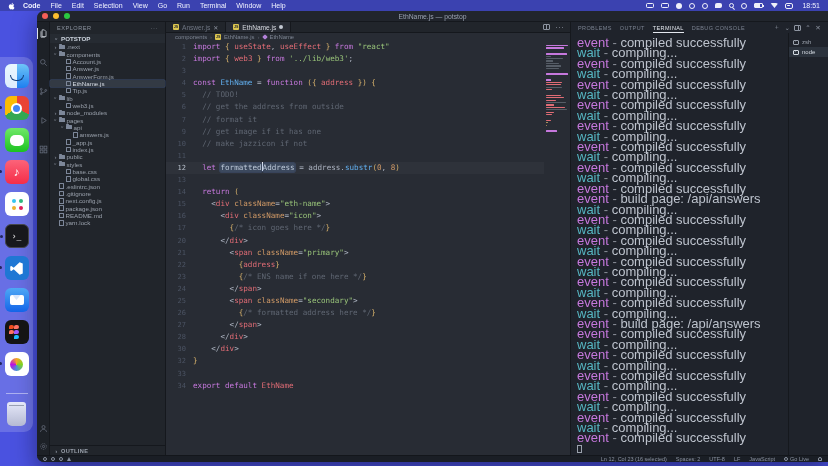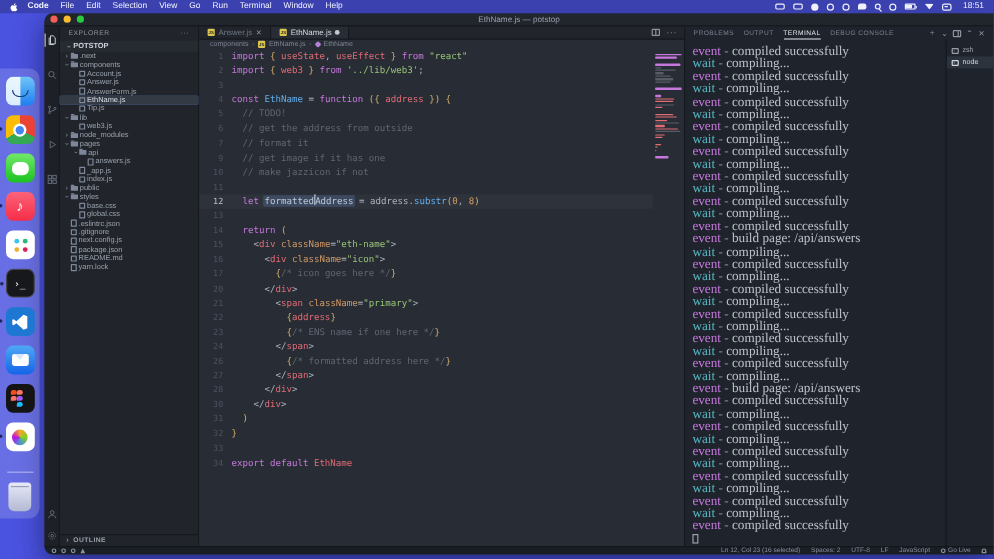--- a/index.html
+++ b/index.html
@@ -125,21 +125,21 @@
   .mm{height:1.3px;margin-bottom:1.1px;border-radius:.5px}
   .mme{height:2.4px}
 
   
   #panel{width:258px;background:#1f232b;border-left:1px solid #15181d;display:flex;flex-direction:column;flex:0 0 auto;min-width:0}
   #panel-header{height:11px;display:flex;align-items:center;padding:0 7px;gap:8px;font-size:5.5px;letter-spacing:.4px;color:#7a8290;flex:0 0 auto}
   .ptab{height:100%;display:flex;align-items:center}
   .ptab.active{color:#e3e7ee;box-shadow:inset 0 -1px 0 #e3e7ee}
   #panel-actions{margin-left:auto;display:flex;align-items:center;gap:4px;color:#8d94a0;font-size:6.5px}
   #panel-body{flex:1;display:flex;min-height:0}
-  #term{flex:1;padding:5px 0 0 6px;font-family:Liberation Serif, serif;font-size:11px;line-height:10.4px;overflow:hidden}
+  #term{flex:1;padding:5px 0 0 6px;font-family:Liberation Sans, sans-serif;font-size:13px;line-height:10.4px;overflow:hidden}
   .trml{white-space:pre}
   .t-event{color:#c678dd}.t-wait{color:#56b6c2}
   .t-sep{color:#8a8f98}.t-txt{color:#bdc3cd}
   #term-cursor{width:5px;height:8px;border:1px solid #9aa1ac;margin-top:1px}
   #term-list{width:40px;border-left:1px solid #15181d;padding-top:4px;flex:0 0 auto}
   .trow{height:10px;display:flex;align-items:center;gap:3px;padding-left:4px;font-size:6px;color:#9aa1ac}
   .trow.active{background:#2c333d;color:#d4dae2}
   .ticon{width:6px;height:5px;border:.8px solid currentColor;border-radius:1px;font-size:3.5px;line-height:3.5px;display:inline-flex;align-items:flex-start;padding-left:.5px;flex:0 0 auto}
 
   
@@ -541,38 +541,38 @@
             </div>
             <div class="cl">
               <span class="ln">23</span>
               <span class="lc"><span class="br">          {</span><span class="cm">/* ENS name if one here */</span><span class="br">}</span></span>
             </div>
             <div class="cl">
               <span class="ln">24</span>
               <span class="lc"><span class="pl">        &lt;/</span><span class="tag">span</span><span class="pl">&gt;</span></span>
             </div>
             <div class="cl">
+              <span class="ln">25</span>
+              <span class="lc"><span class="pl">        &lt;</span><span class="tag">span</span><span class="pl"> </span><span class="attr">className</span><span class="pl">=</span><span class="str">"secondary"</span><span class="pl">&gt;</span></span>
+            </div>
+            <div class="cl">
               <span class="ln">26</span>
               <span class="lc"><span class="br">          {</span><span class="cm">/* formatted address here */</span><span class="br">}</span></span>
             </div>
             <div class="cl">
               <span class="ln">27</span>
               <span class="lc"><span class="pl">        &lt;/</span><span class="tag">span</span><span class="pl">&gt;</span></span>
             </div>
             <div class="cl">
               <span class="ln">28</span>
               <span class="lc"><span class="pl">      &lt;/</span><span class="tag">div</span><span class="pl">&gt;</span></span>
             </div>
             <div class="cl">
               <span class="ln">30</span>
               <span class="lc"><span class="pl">    &lt;/</span><span class="tag">div</span><span class="pl">&gt;</span></span>
-            </div>
-            <div class="cl">
-              <span class="ln">31</span>
-              <span class="lc"><span class="br">  )</span></span>
             </div>
             <div class="cl">
               <span class="ln">32</span>
               <span class="lc"><span class="br">}</span></span>
             </div>
             <div class="cl">
               <span class="ln">33</span>
               <span class="lc"></span>
             </div>
             <div class="cl">

